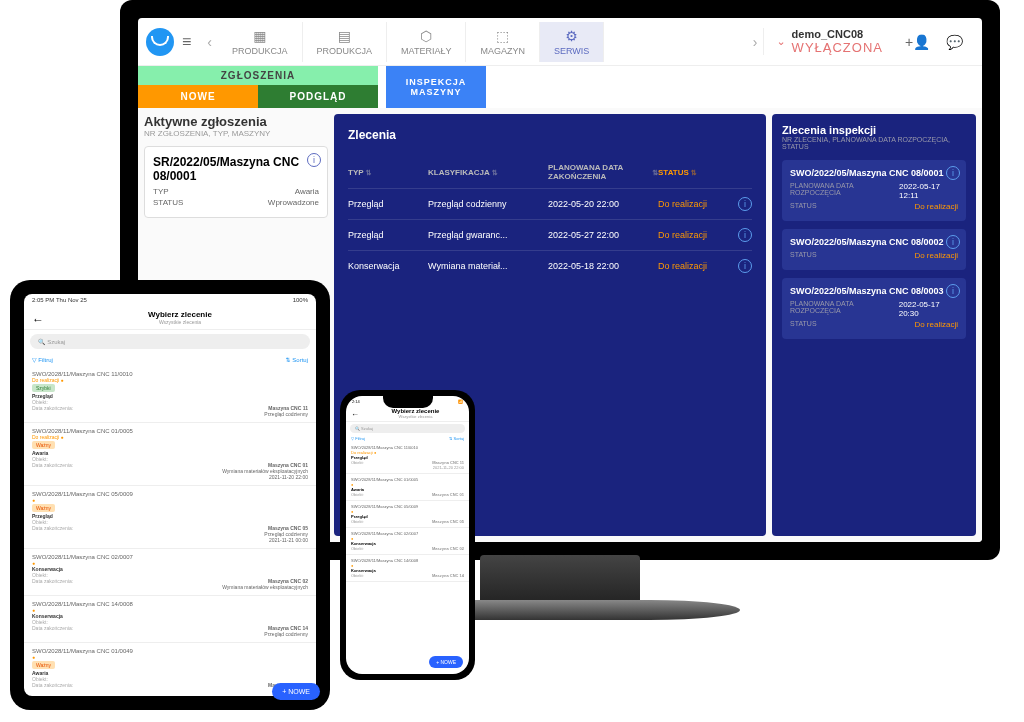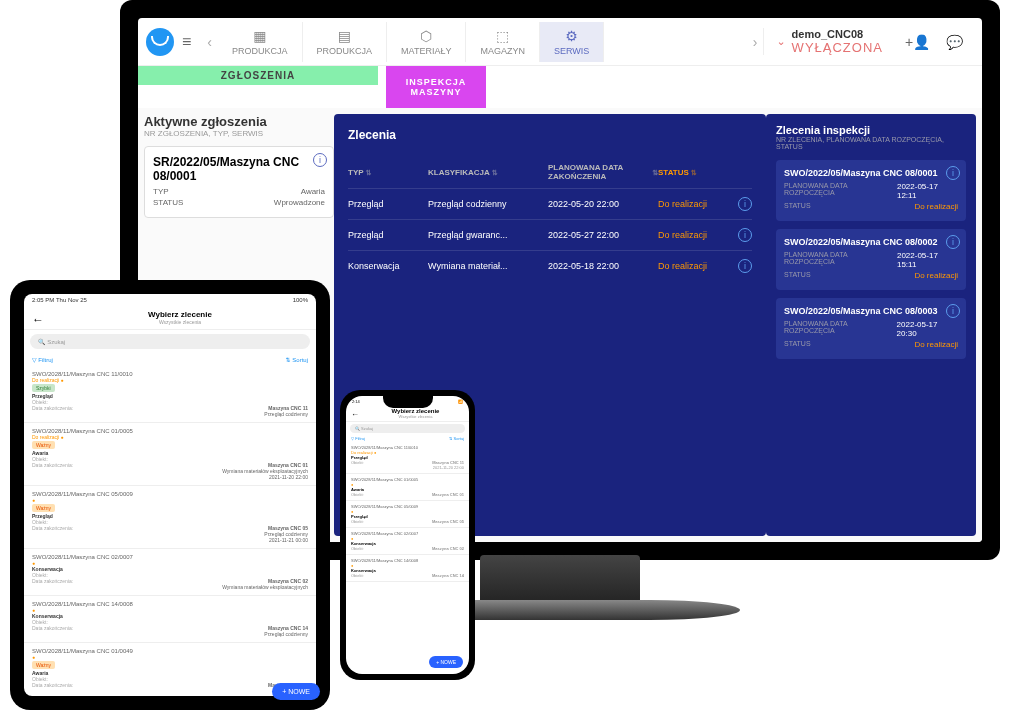--- a/index.html
+++ b/index.html
@@ -26,24 +26,24 @@
 .device-status{font-size:13px;color:#e57373;letter-spacing:1px}
 .hdr-icons{display:flex;gap:16px;padding:0 10px;color:#666;font-size:14px}
 
 
 .subtab-row{display:flex;height:42px}
 .subtab-group{display:flex;flex-direction:column;width:240px}
 .subtab-hdr{background:#86efac;text-align:center;padding:4px;font-size:10px;font-weight:bold;color:#444;letter-spacing:1px}
 .subtab-btns{display:flex;flex:1}
 .btn-nowe{flex:1;background:#ff9800;color:#fff;display:flex;align-items:center;justify-content:center;font-size:10px;font-weight:bold;letter-spacing:1px;cursor:pointer}
 .btn-podglad{flex:1;background:#2e7d32;color:#fff;display:flex;align-items:center;justify-content:center;font-size:10px;font-weight:bold;letter-spacing:1px;cursor:pointer}
-.btn-inspekcja{width:100px;background:#d946ef;color:#fff;display:flex;flex-direction:column;align-items:center;justify-content:center;font-size:9px;font-weight:bold;letter-spacing:1px;margin-left:8px;cursor:pointer}
-
-
-.main{display:flex;flex:1;padding:6px;background:#fafafa}
+.btn-inspekcja{width:100px;background:#3b82f6;color:#fff;display:flex;flex-direction:column;align-items:center;justify-content:center;font-size:9px;font-weight:bold;letter-spacing:1px;margin-left:8px;cursor:pointer}
+
+
+.main{display:flex;flex:1;gap:6px;padding:6px;background:#fafafa}
 .col-left{width:200px;display:flex;flex-direction:column}
 .col-mid{flex:1;background:#1a237e;border-radius:4px;padding:14px;color:#fff}
 .col-right{width:220px;background:#1a237e;border-radius:4px;padding:10px;color:#fff}
 
 .panel-title{font-size:13px;font-weight:bold;color:#333}
 .panel-sub{font-size:8px;color:#999;margin-bottom:8px}
 .card{background:#fff;border:1px solid #ddd;border-radius:4px;padding:8px;margin-bottom:6px;font-size:9px;position:relative}
 .card-title{font-weight:bold;font-size:12px;margin-bottom:4px}
 .card-row{display:flex;justify-content:space-between;color:#666;font-size:8px;margin:2px 0}
 .info-icon{position:absolute;right:6px;top:6px;width:14px;height:14px;border:1px solid #5c6bc0;border-radius:50%;color:#5c6bc0;font-size:9px;text-align:center;line-height:12px;cursor:pointer}
@@ -137,31 +137,35 @@
       </div>
       <div class="hdr-icons">
         <span>+👤</span>
         <span>💬</span>
       </div>
     </div>
 
     <div class="subtab-row">
       <div class="subtab-group">
         <div class="subtab-hdr">ZGŁOSZENIA</div>
+        <div class="subtab-btns">
+          <div class="btn-nowe">NOWE</div>
+          <div class="btn-podglad">PODGLĄD</div>
+        </div>
       </div>
       <div class="btn-inspekcja">
         <span>INSPEKCJA</span>
         <span>MASZYNY</span>
       </div>
     </div>
 
     <div class="main">
       <div class="col-left">
         <div class="panel-title">Aktywne zgłoszenia</div>
-        <div class="panel-sub">NR ZGŁOSZENIA, TYP, SERWIS</div>
+        <div class="panel-sub">NR ZGŁOSZENIA, TYP, MASZYNY</div>
         <div class="card">
           <span class="info-icon">i</span>
           <div class="card-title">SR/2022/05/Maszyna CNC 08/0001</div>
           <div class="card-row">
               <span>TYP</span>
               <span>Awaria</span>
             </div>
           <div class="card-row">
               <span>STATUS</span>
               <span>Wprowadzone</span>
@@ -230,24 +234,20 @@
               </div>
               <div class="insp-row">
                 <span class="insp-label">STATUS</span>
                 <span class="insp-val insp-status">Do realizacji</span>
               </div>
             </div>
             <div class="insp-card">
               <span class="info-icon" style="border-color:#5c9ded;color:#5c9ded">i</span>
               <div class="insp-card-title">SWO/2022/05/Maszyna CNC 08/0002</div>
               <div class="insp-row">
-                <span class="insp-label">PLANOWANA DATA ROZPOCZĘCIA</span>
-                <span class="insp-val">2022-05-17 15:11</span>
-              </div>
-              <div class="insp-row">
                 <span class="insp-label">STATUS</span>
                 <span class="insp-val insp-status">Do realizacji</span>
               </div>
             </div>
             <div class="insp-card">
               <span class="info-icon" style="border-color:#5c9ded;color:#5c9ded">i</span>
               <div class="insp-card-title">SWO/2022/05/Maszyna CNC 08/0003</div>
               <div class="insp-row">
                 <span class="insp-label">PLANOWANA DATA ROZPOCZĘCIA</span>
                 <span class="insp-val">2022-05-17 20:30</span>

